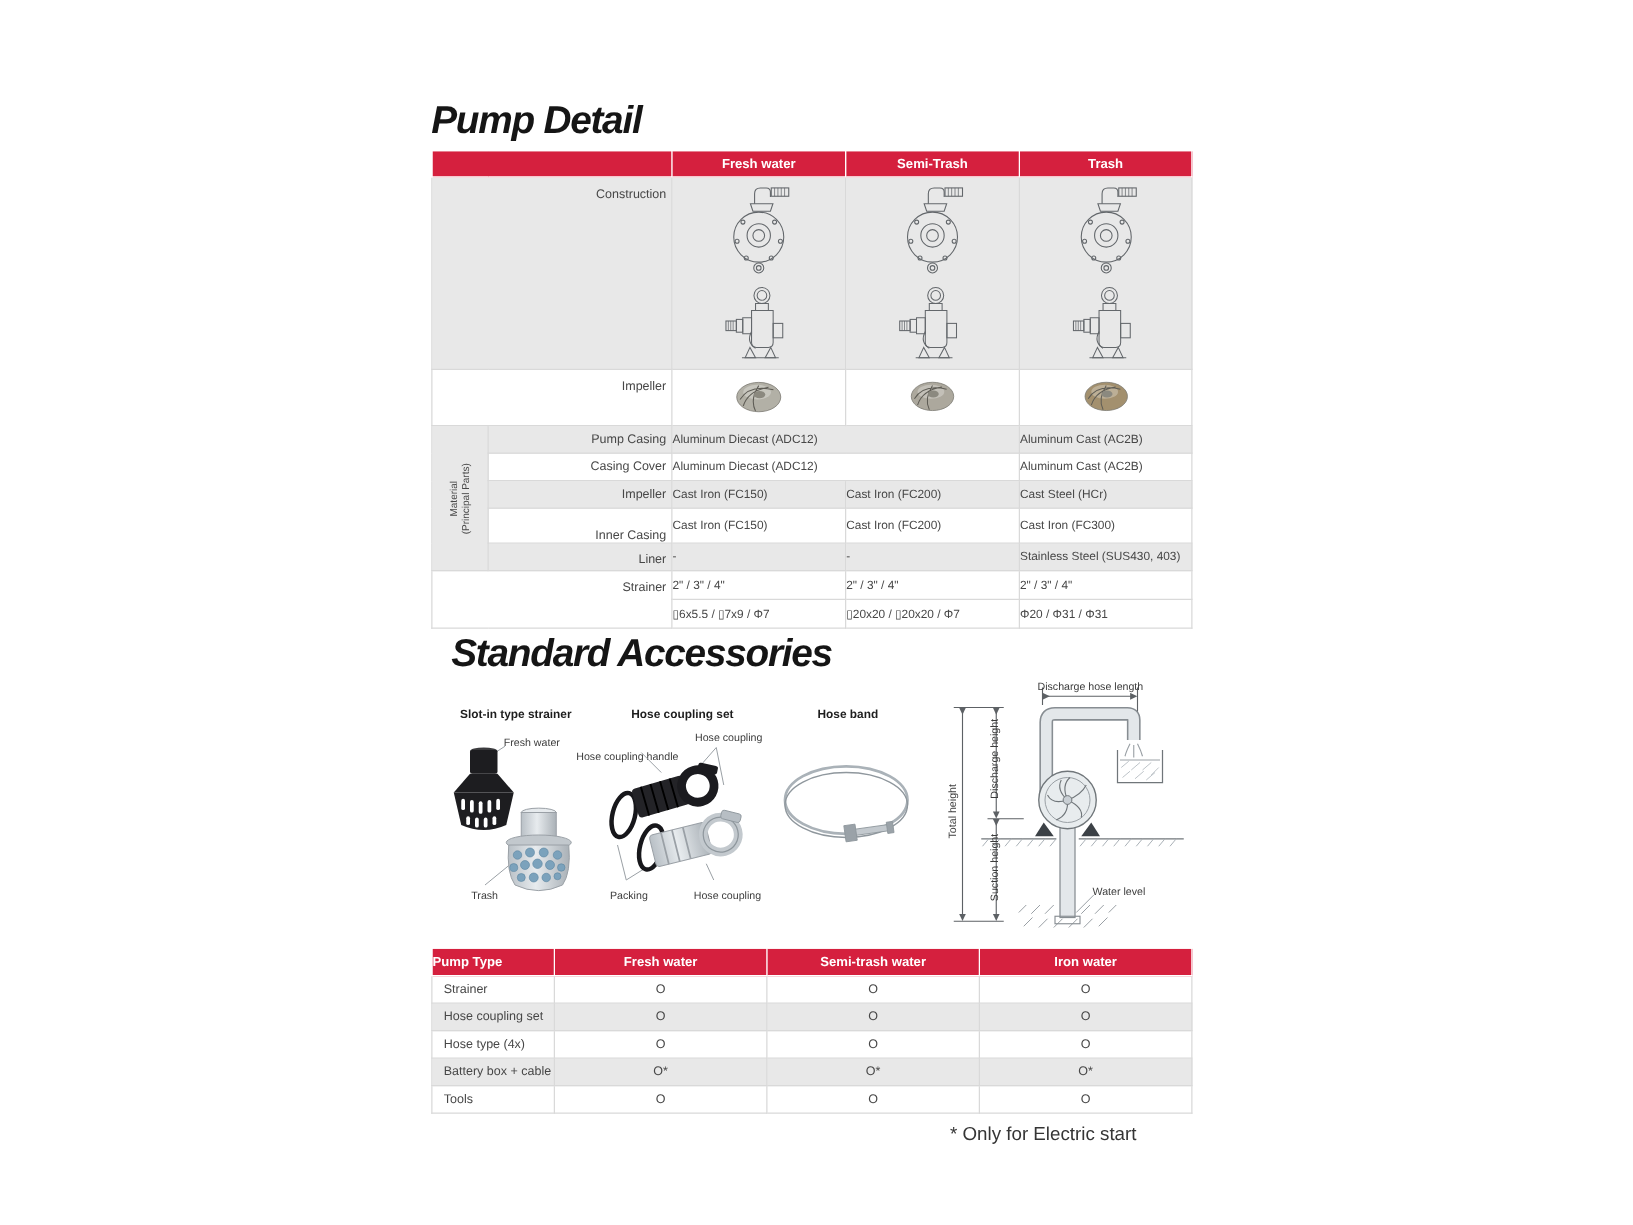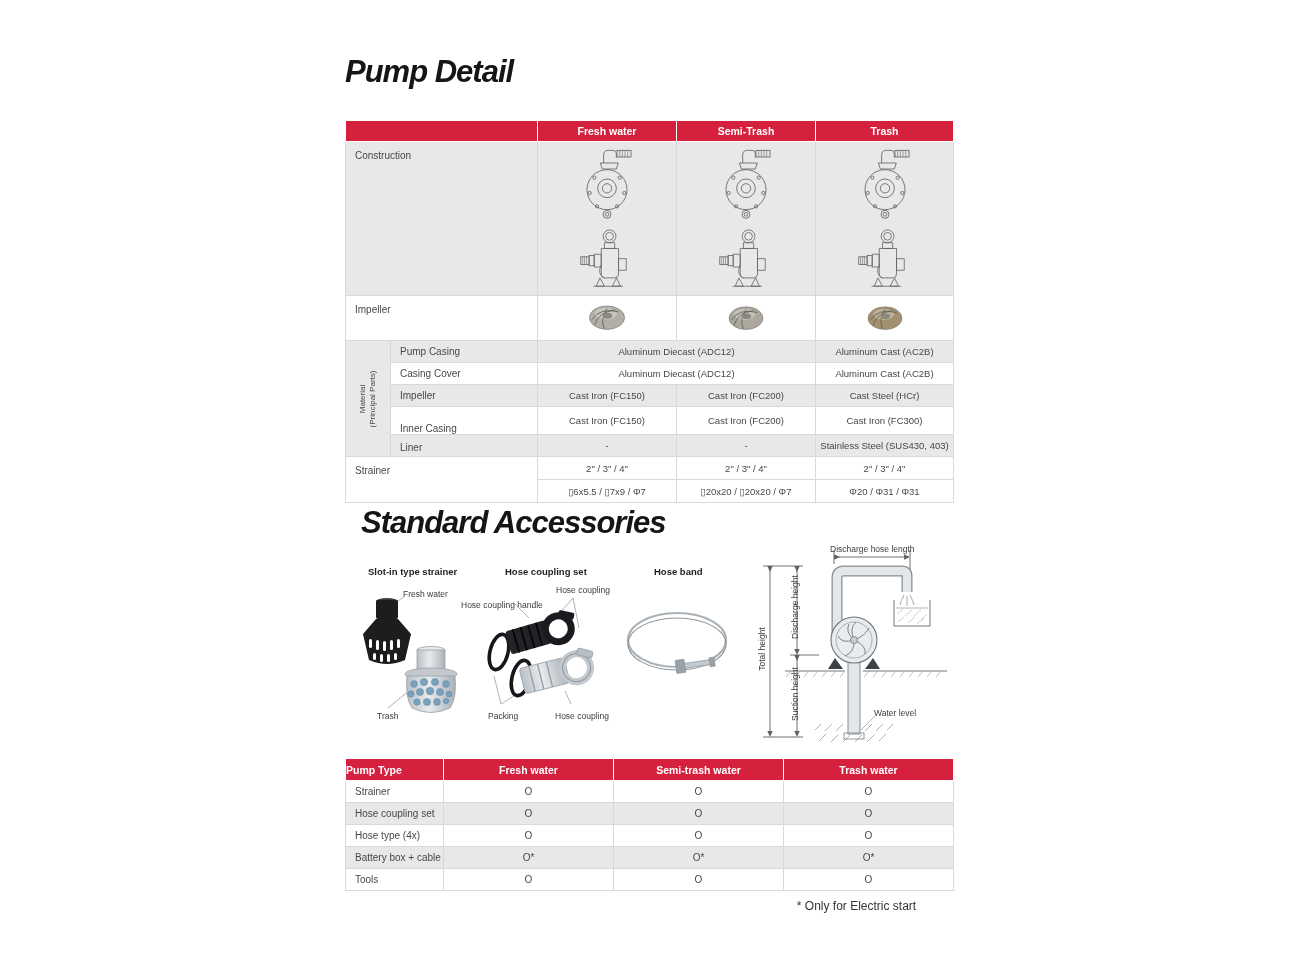--- a/index.html
+++ b/index.html
@@ -1,49 +1,49 @@
 <!DOCTYPE html>
 <html style="--accent: #d5203e; --rowgrey: #e8e8e8;"><head>
 <meta charset="utf-8">
 <style>
   :root { --accent:#d5203e; --rowgrey:#e8e8e8; --line:#d9d9d9; --ink:#474747; }
   * { margin:0; padding:0; box-sizing:border-box; }
   html,body { width:1306px; height:980px; background:#fff; font-family:"Liberation Sans", sans-serif; position:relative; overflow:hidden; }
 
   .title { position:absolute; left:345px; font-style:italic; font-weight:bold; color:#151515; font-size:31px; letter-spacing:-1px; white-space:nowrap; }
-  #title-pump { top:54px; }
+  #title-pump { top:78px; }
   #title-acc { top:505px;margin-left:16px; }
 
   
   table.pump { position:absolute; left:345px; top:120px; width:608px; border-collapse:collapse; table-layout:fixed; font-size:9.5px; color:var(--ink); }
   table.pump th { background:var(--accent); color:#fff; font-size:10.5px; font-weight:bold; height:21px; border:1px solid #fff; }
   table.pump td { border:1px solid var(--line); }
-  td.lab { text-align:left; vertical-align:top; padding:8px 4px 0 9px; font-size:10px;margin-top:40px; }
-  td.c { text-align:center; vertical-align:middle; }
+  td.lab { text-align:right; vertical-align:top; padding:8px 4px 0 9px; font-size:10px;margin-top:40px; }
+  td.c { vertical-align:middle; }
   .g { background:var(--rowgrey); }
   td.imgcell { text-align:center; vertical-align:middle; }
   .constr-stack { display:flex; flex-direction:column; align-items:center; gap:3px; }
   .rotwrap { display:flex; align-items:center; justify-content:center; height:108px; overflow:visible; }
   .rot { transform:rotate(-90deg); white-space:nowrap; text-align:center; font-size:8px; line-height:10px; color:var(--ink); }
 
   
   .acc-title { position:absolute; font-size:9.5px; font-weight:bold; color:#1e1e1e; white-space:nowrap; }
   .acc-label { position:absolute; font-size:8.5px; color:#3c3c3c; white-space:nowrap; }
   .vlabel { position:absolute; width:100px; height:12px; text-align:center; font-size:8.5px; color:#3c3c3c; transform:rotate(-90deg); white-space:nowrap; }
   .accsvg { position:absolute; }
 
   
   table.acc { position:absolute; left:345px; top:758px; width:608px; border-collapse:collapse; table-layout:fixed; font-size:10px; color:var(--ink); }
   table.acc th { background:var(--accent); color:#fff; font-weight:bold; font-size:10.5px; height:22px; border:1px solid #fff; }
   table.acc th.first { text-align:left; padding-left:0; }
   table.acc td { border:1px solid var(--line); height:22px; }
   table.acc td.rowlab { text-align:left; padding-left:9px; }
   table.acc td.val { text-align:center; }
 
-  .footnote { position:absolute; left:760px; top:899px; width:193px; text-align:center; font-size:12px; color:#353535; }
+  .footnote { position:absolute; left:760px; top:899px; width:193px; text-align:left; font-size:15px; color:#353535; }
 </style>
 </head>
 <body>
 
 <svg width="0" height="0" style="position:absolute">
   <defs>
     <linearGradient id="gMetal" x1="0" y1="0" x2="1" y2="0">
       <stop offset="0" stop-color="#b9c0c6"></stop>
         <stop offset="0.45" stop-color="#e7ebee"></stop>
         <stop offset="1" stop-color="#aab1b7"></stop>
@@ -398,21 +398,21 @@
       <col style="width:98px">
       <col style="width:170px">
       <col style="width:170px">
       <col style="width:170px">
     </colgroup>
   <tbody>
       <tr>
     <th class="first">Pump Type</th>
     <th>Fresh water</th>
     <th>Semi-trash water</th>
-    <th>Trash water</th>
+    <th>Iron water</th>
   </tr>
   <tr>
     <td class="rowlab">Strainer</td>
     <td class="val">O</td>
     <td class="val">O</td>
     <td class="val">O</td>
   </tr>
   <tr class="g">
     <td class="rowlab">Hose coupling set</td>
     <td class="val">O</td>

